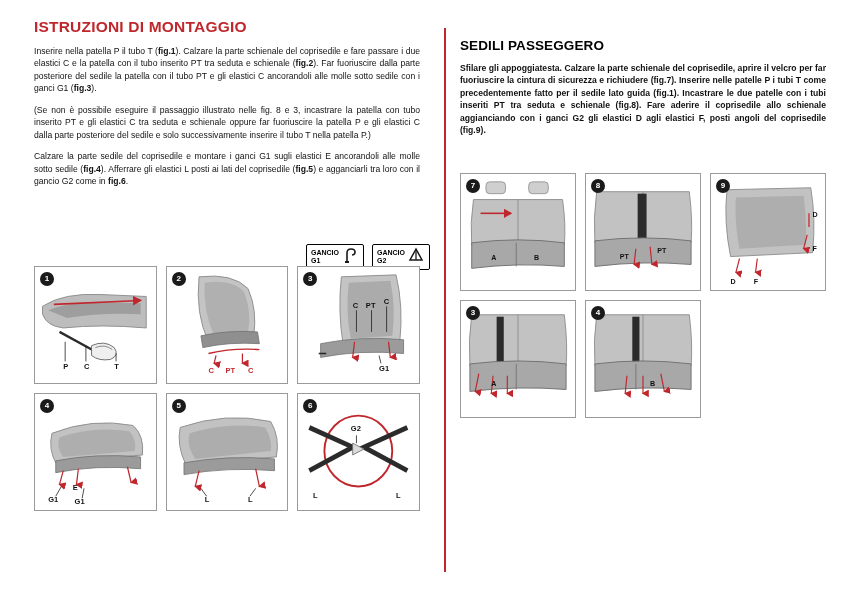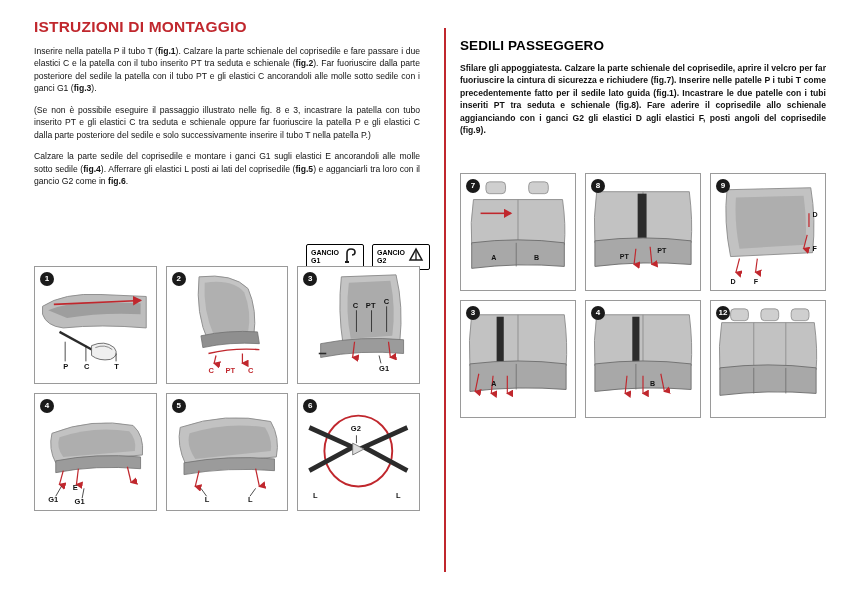--- a/index.html
+++ b/index.html
@@ -358,32 +358,18 @@
             <path d="M84 74 L88 92" stroke="#c0272d" stroke-width="1.3" marker-end="url(#ar11)"></path>
             <defs>
               <marker id="ar11" markerWidth="6" markerHeight="6" refX="3" refY="5" orient="auto">
                 <path d="M0,0 L6,0 L3,6 Z" fill="#c0272d"></path>
               </marker>
             </defs>
             <text class="lbl-txt" x="72" y="86">B</text>
           </svg>
         </div>
 
-        <div class="fig">
-          <div class="num">12</div>
-          <svg viewBox="0 0 128 118" preserveAspectRatio="none">
-            <rect x="22" y="8" width="20" height="12" rx="4" fill="#cfcfcf" stroke="#8f8f8f" stroke-width=".9"></rect>
-            <rect x="56" y="8" width="20" height="12" rx="4" fill="#cfcfcf" stroke="#8f8f8f" stroke-width=".9"></rect>
-            <rect x="90" y="8" width="20" height="12" rx="4" fill="#cfcfcf" stroke="#8f8f8f" stroke-width=".9"></rect>
-            <path d="M12 22 L116 22 Q120 50 118 70 L10 70 Q8 46 12 22 Z" fill="#c2c2c2" stroke="#8f8f8f" stroke-width="1"></path>
-            <path d="M48 22 L48 70" stroke="#8f8f8f" stroke-width="1"></path>
-            <path d="M84 22 L84 70" stroke="#8f8f8f" stroke-width="1"></path>
-            <path d="M10 68 Q64 62 118 68 L118 94 Q64 90 10 96 Z" fill="#a8a8a8" stroke="#6f6f6f" stroke-width="1"></path>
-            <path d="M48 68 L48 94" stroke="#6f6f6f" stroke-width=".9"></path>
-            <path d="M84 68 L84 94" stroke="#6f6f6f" stroke-width=".9"></path>
-          </svg>
-        </div>
 
       </div>
     </div>
 
   </div>
 </div>
 
 </body></html>

